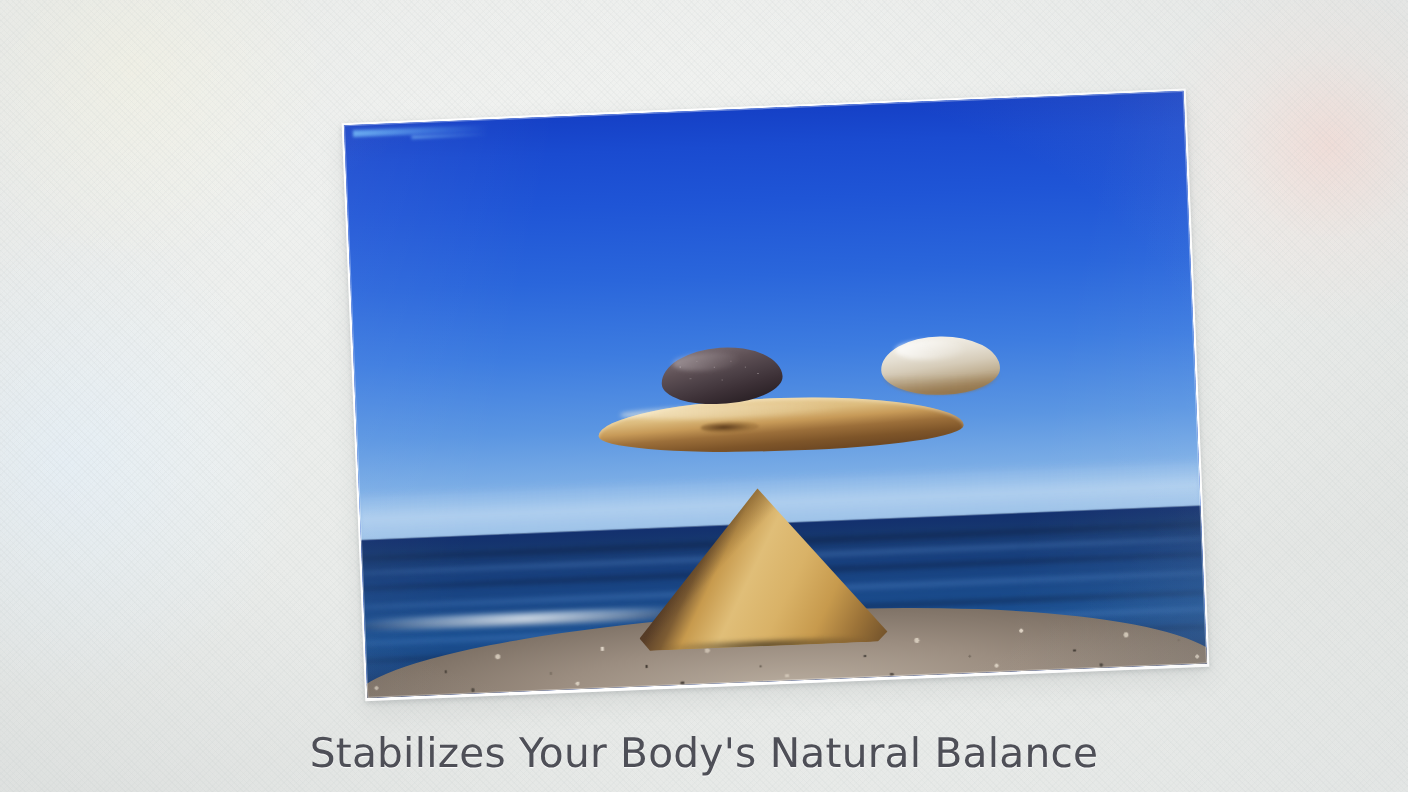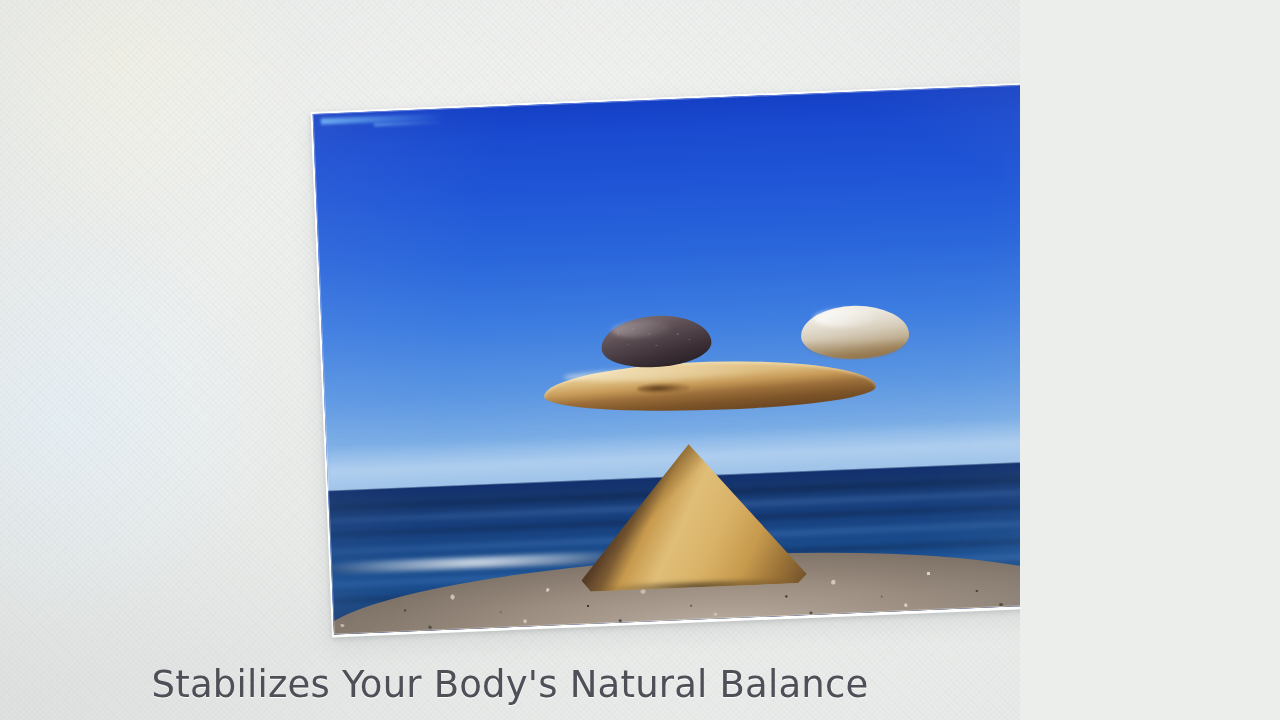--- a/index.html
+++ b/index.html
@@ -11,21 +11,21 @@
     overflow: hidden;
   }
   body {
     font-family: "Liberation Sans", sans-serif;
     background: #eceeec;
   }
 
   
   #stage {
     position: relative;
-    width: 1020px;
+    width: 1280px;
     height: 720px;
     overflow: hidden;
     background:
       radial-gradient(circle 230px at 1208px 132px, rgba(255,214,205,0.55) 0%, rgba(255,228,220,0.22) 38%, rgba(255,255,255,0) 72%),
       radial-gradient(circle 260px at 120px 60px, rgba(255,252,228,0.45) 0%, rgba(255,255,255,0) 70%),
       radial-gradient(circle 300px at 60px 420px, rgba(232,243,252,0.75) 0%, rgba(255,255,255,0) 72%),
       linear-gradient(168deg, #f3f4f2 0%, #eceeec 45%, #e7e9e7 75%, #eef0ee 100%);
   }
   
   #weave {

